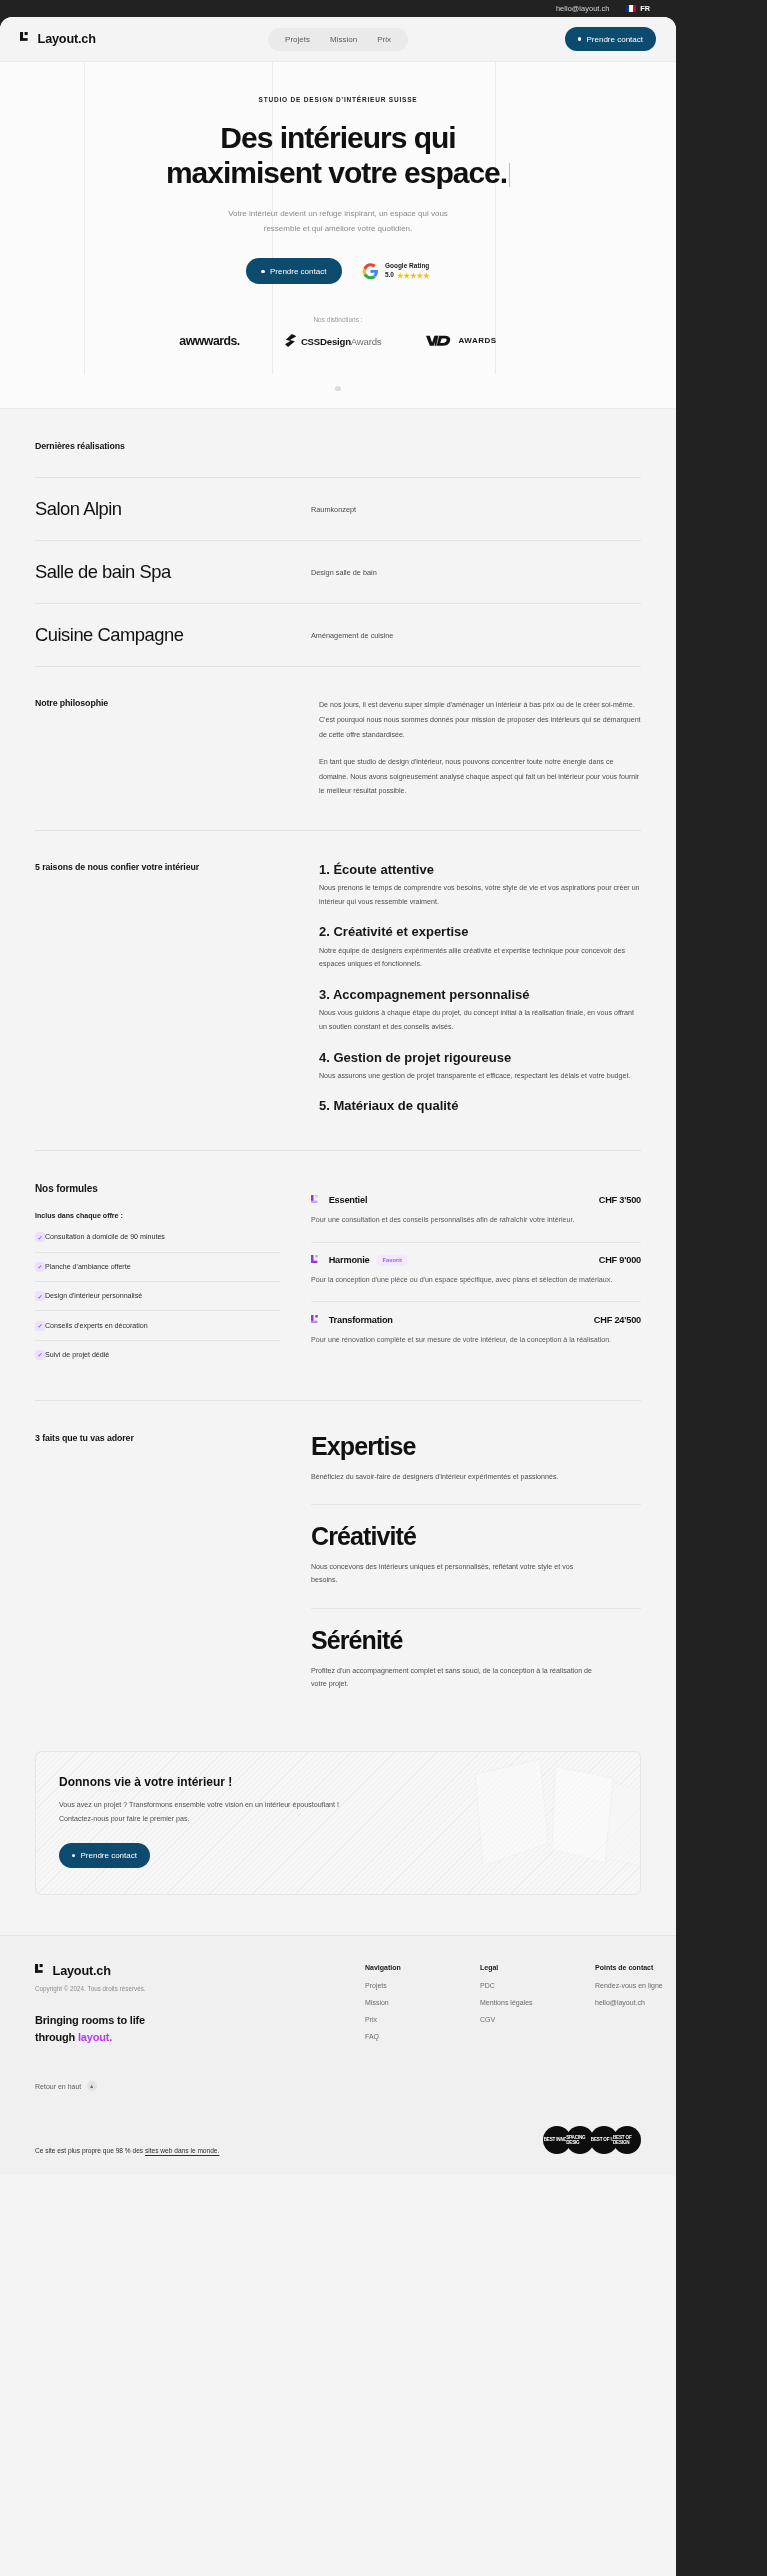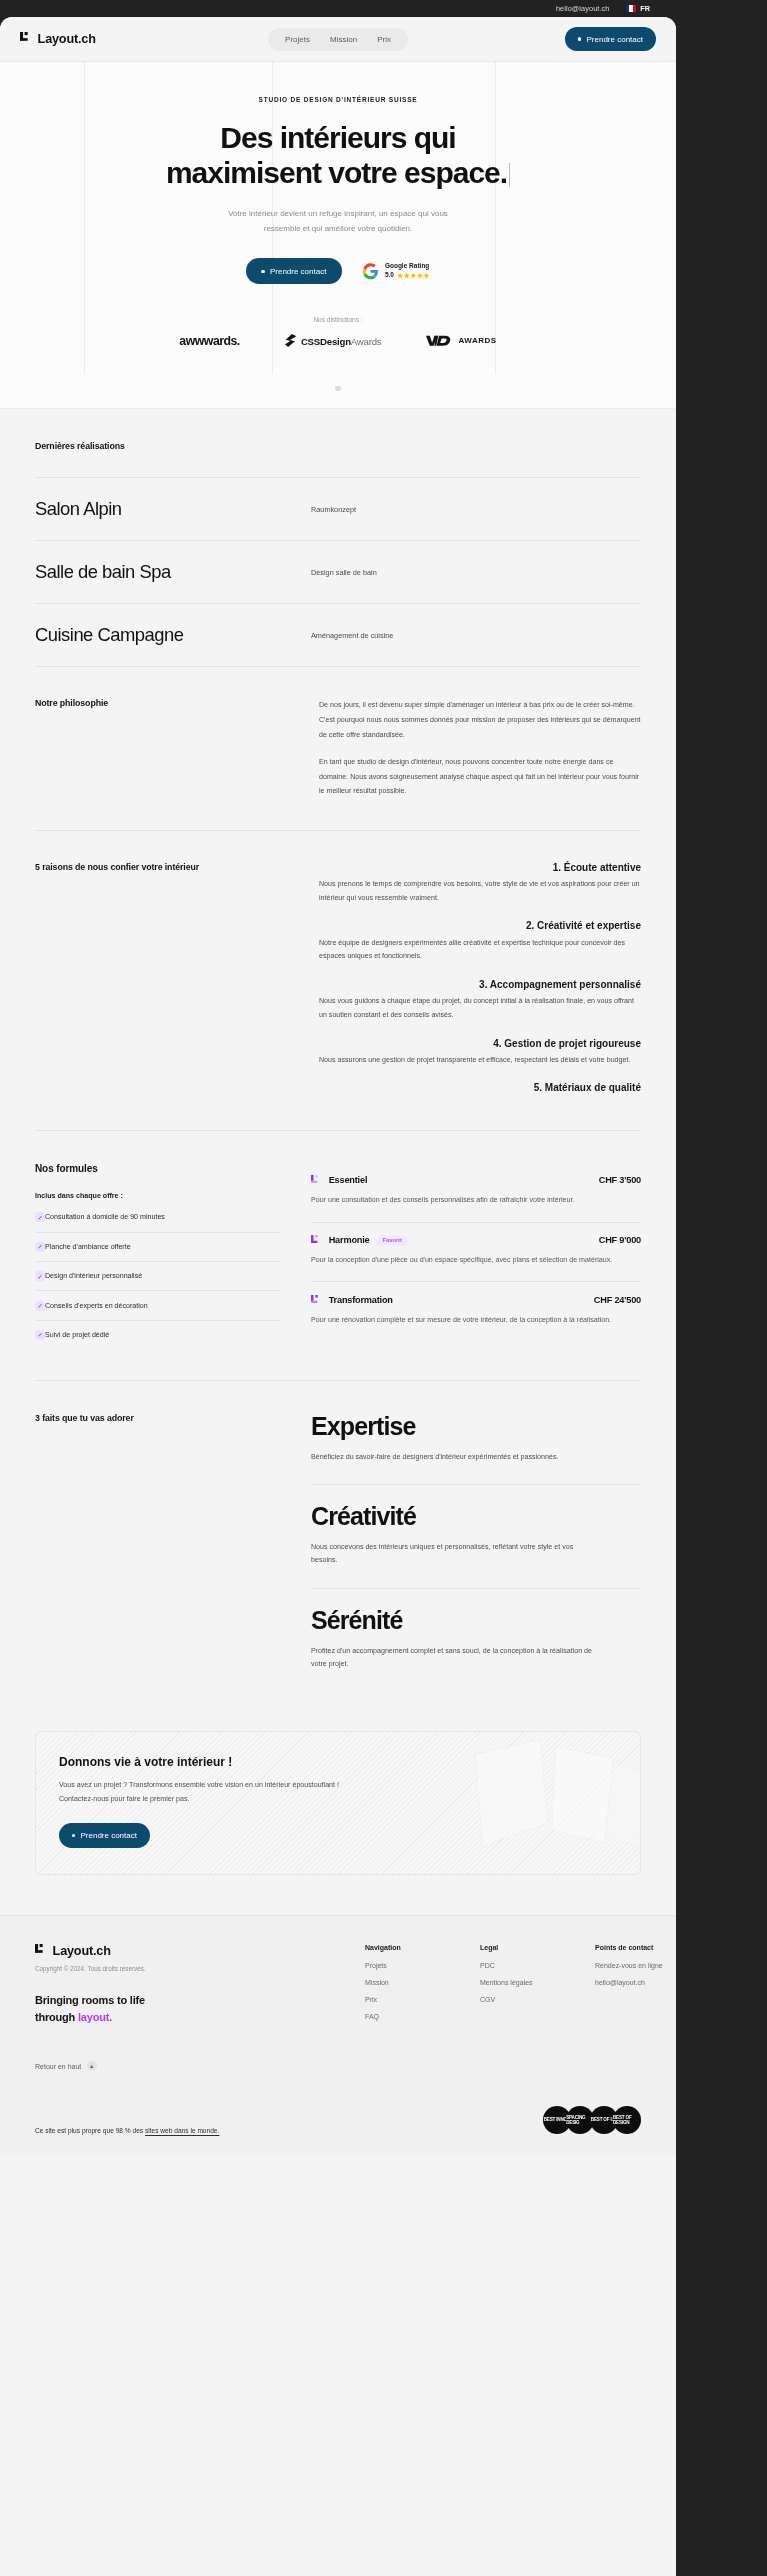--- a/index.html
+++ b/index.html
@@ -235,21 +235,21 @@
   .two-col .col-r { flex: 1; }
   .body-p {
     font-size: 7.1px;
     line-height: 2.05;
     color: #4d4d4d;
   }
   .body-p + .body-p { margin-top: 13px; }
 
   .reason { margin-bottom: 14.6px; }
   .reason:last-child { margin-bottom: 0; }
-  .reason-h { font-size: 10px; font-weight: 700; color: #161616; margin-bottom: 5.4px; text-align: right; }
+  .reason-h { font-size: 13px; font-weight: 700; color: #161616; margin-bottom: 5.4px; }
   .reason-p { font-size: 7.1px; line-height: 1.95; color: #4d4d4d; }
 
   
   .pricing { display: flex; padding: 32px 0 31px; border-top: 0.8px solid #e2e2e2; }
   .pricing .col-l { flex: 0 0 276px; padding-right: 31px; }
   .pricing .col-r { flex: 1; }
   .incl-label { font-size: 7.1px; font-weight: 700; color: #1a1a1a; margin: 18.4px 0 3.1px; }
   .incl-item {
     display: flex; align-items: center; 
     padding: 9.2px 0;

